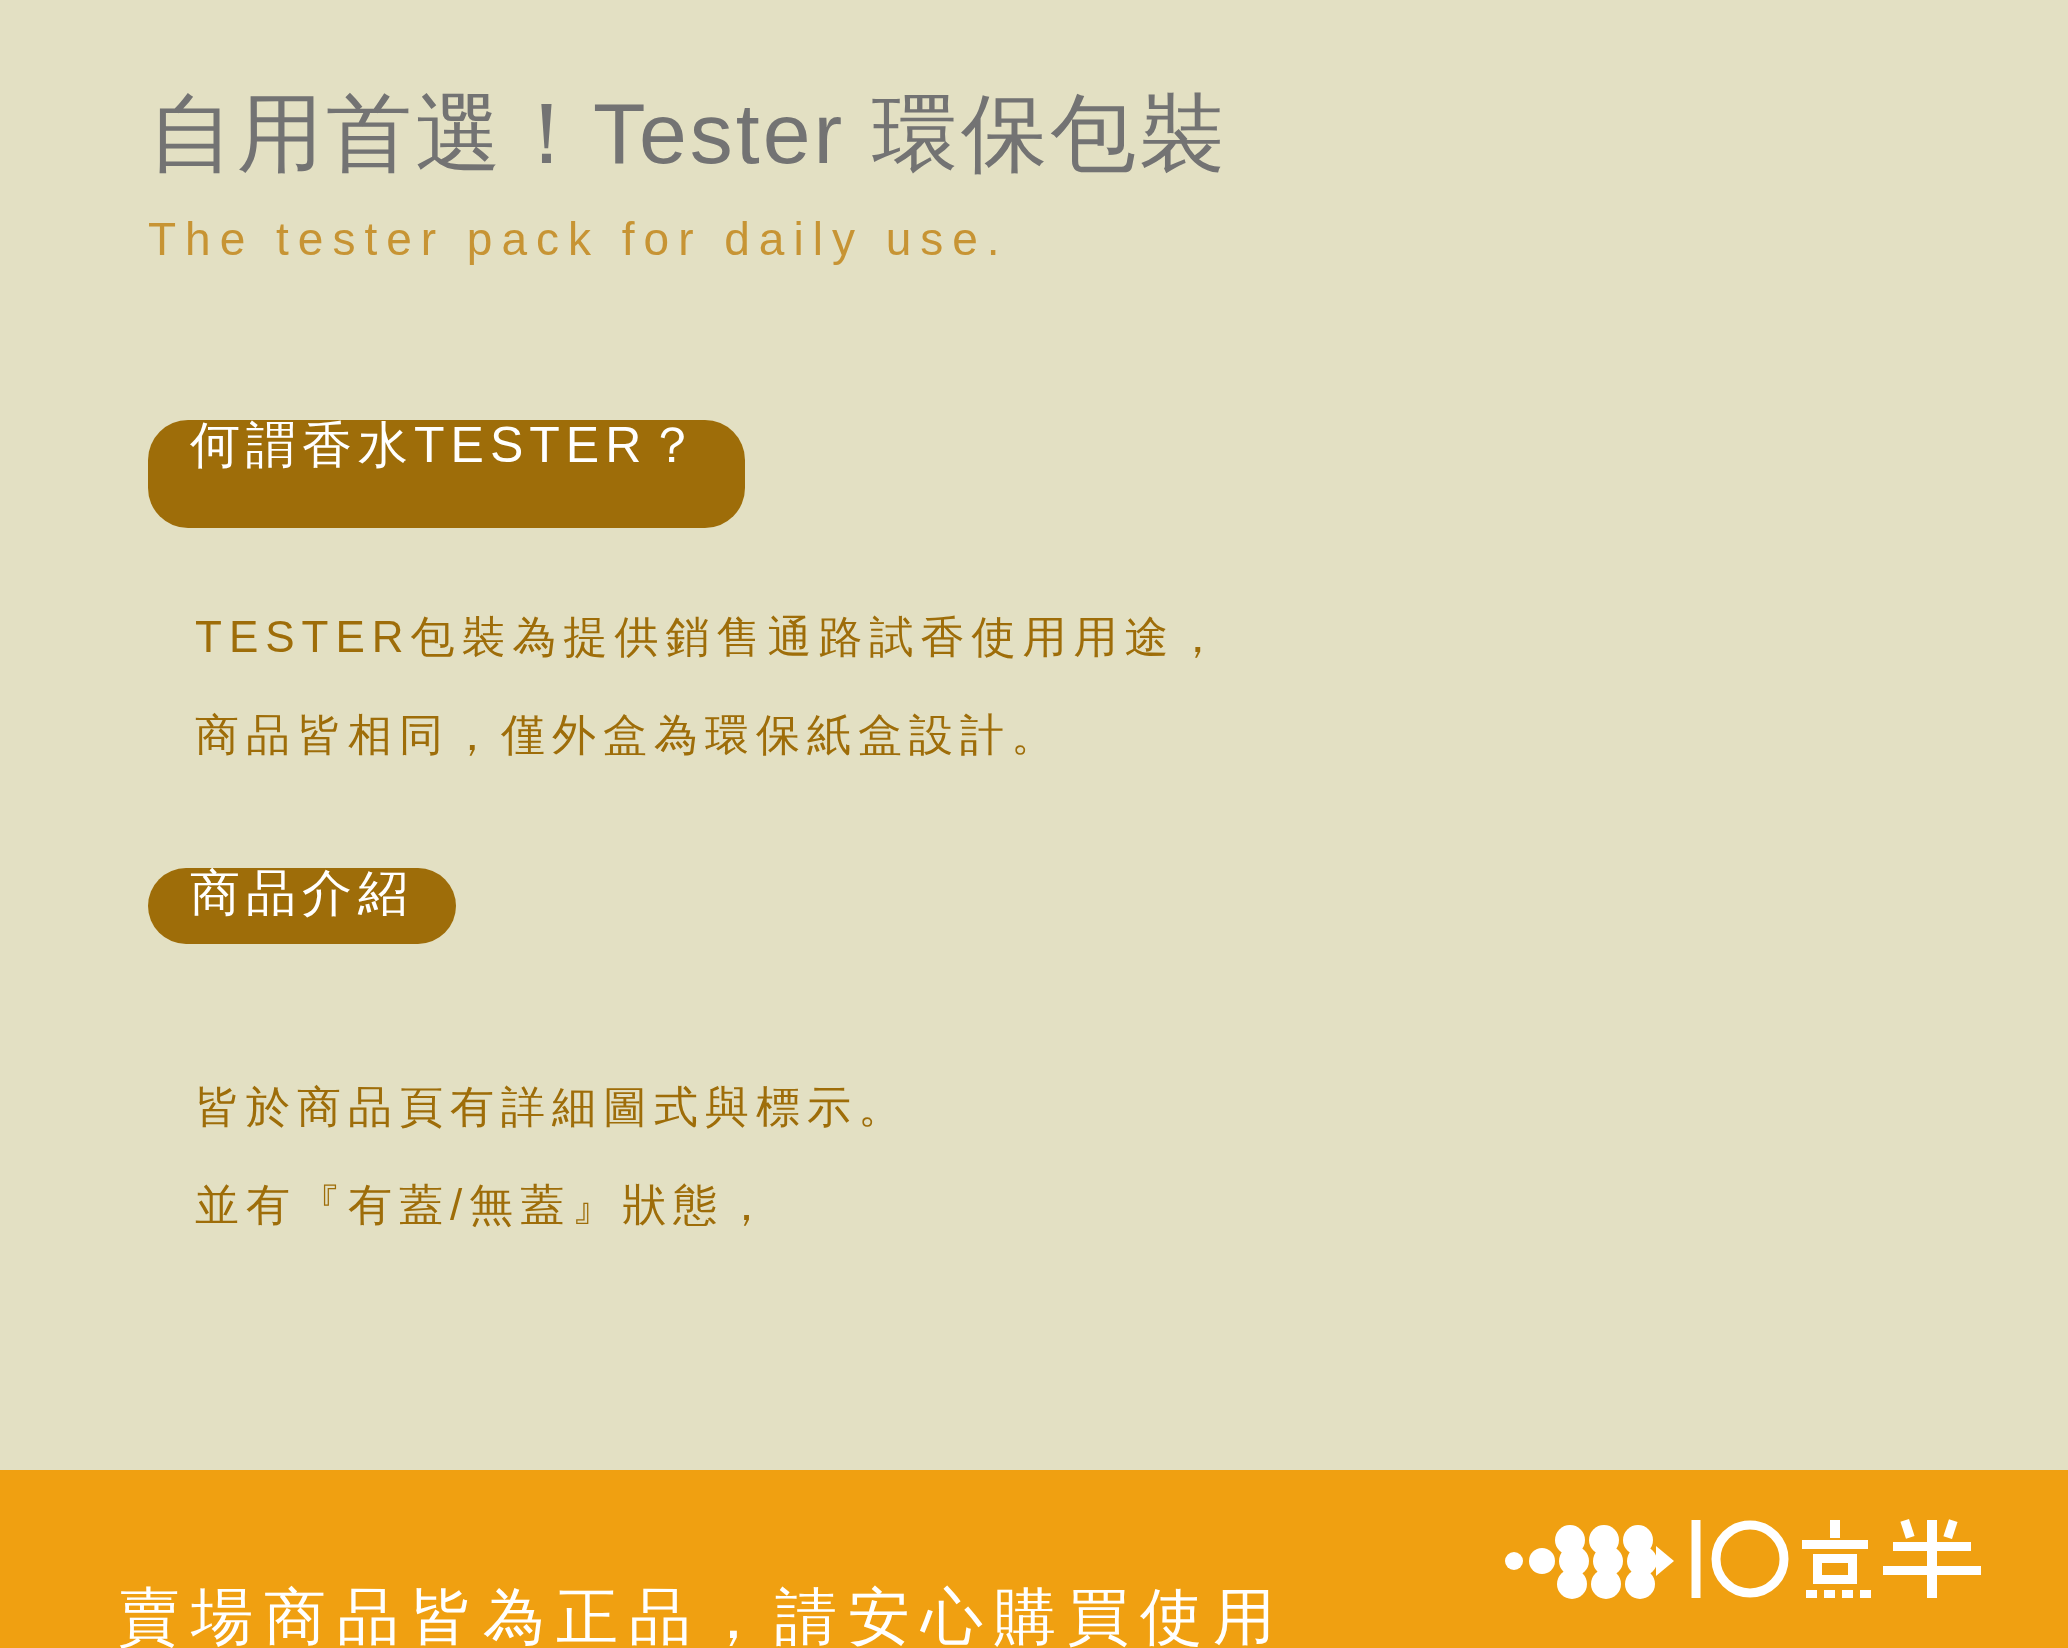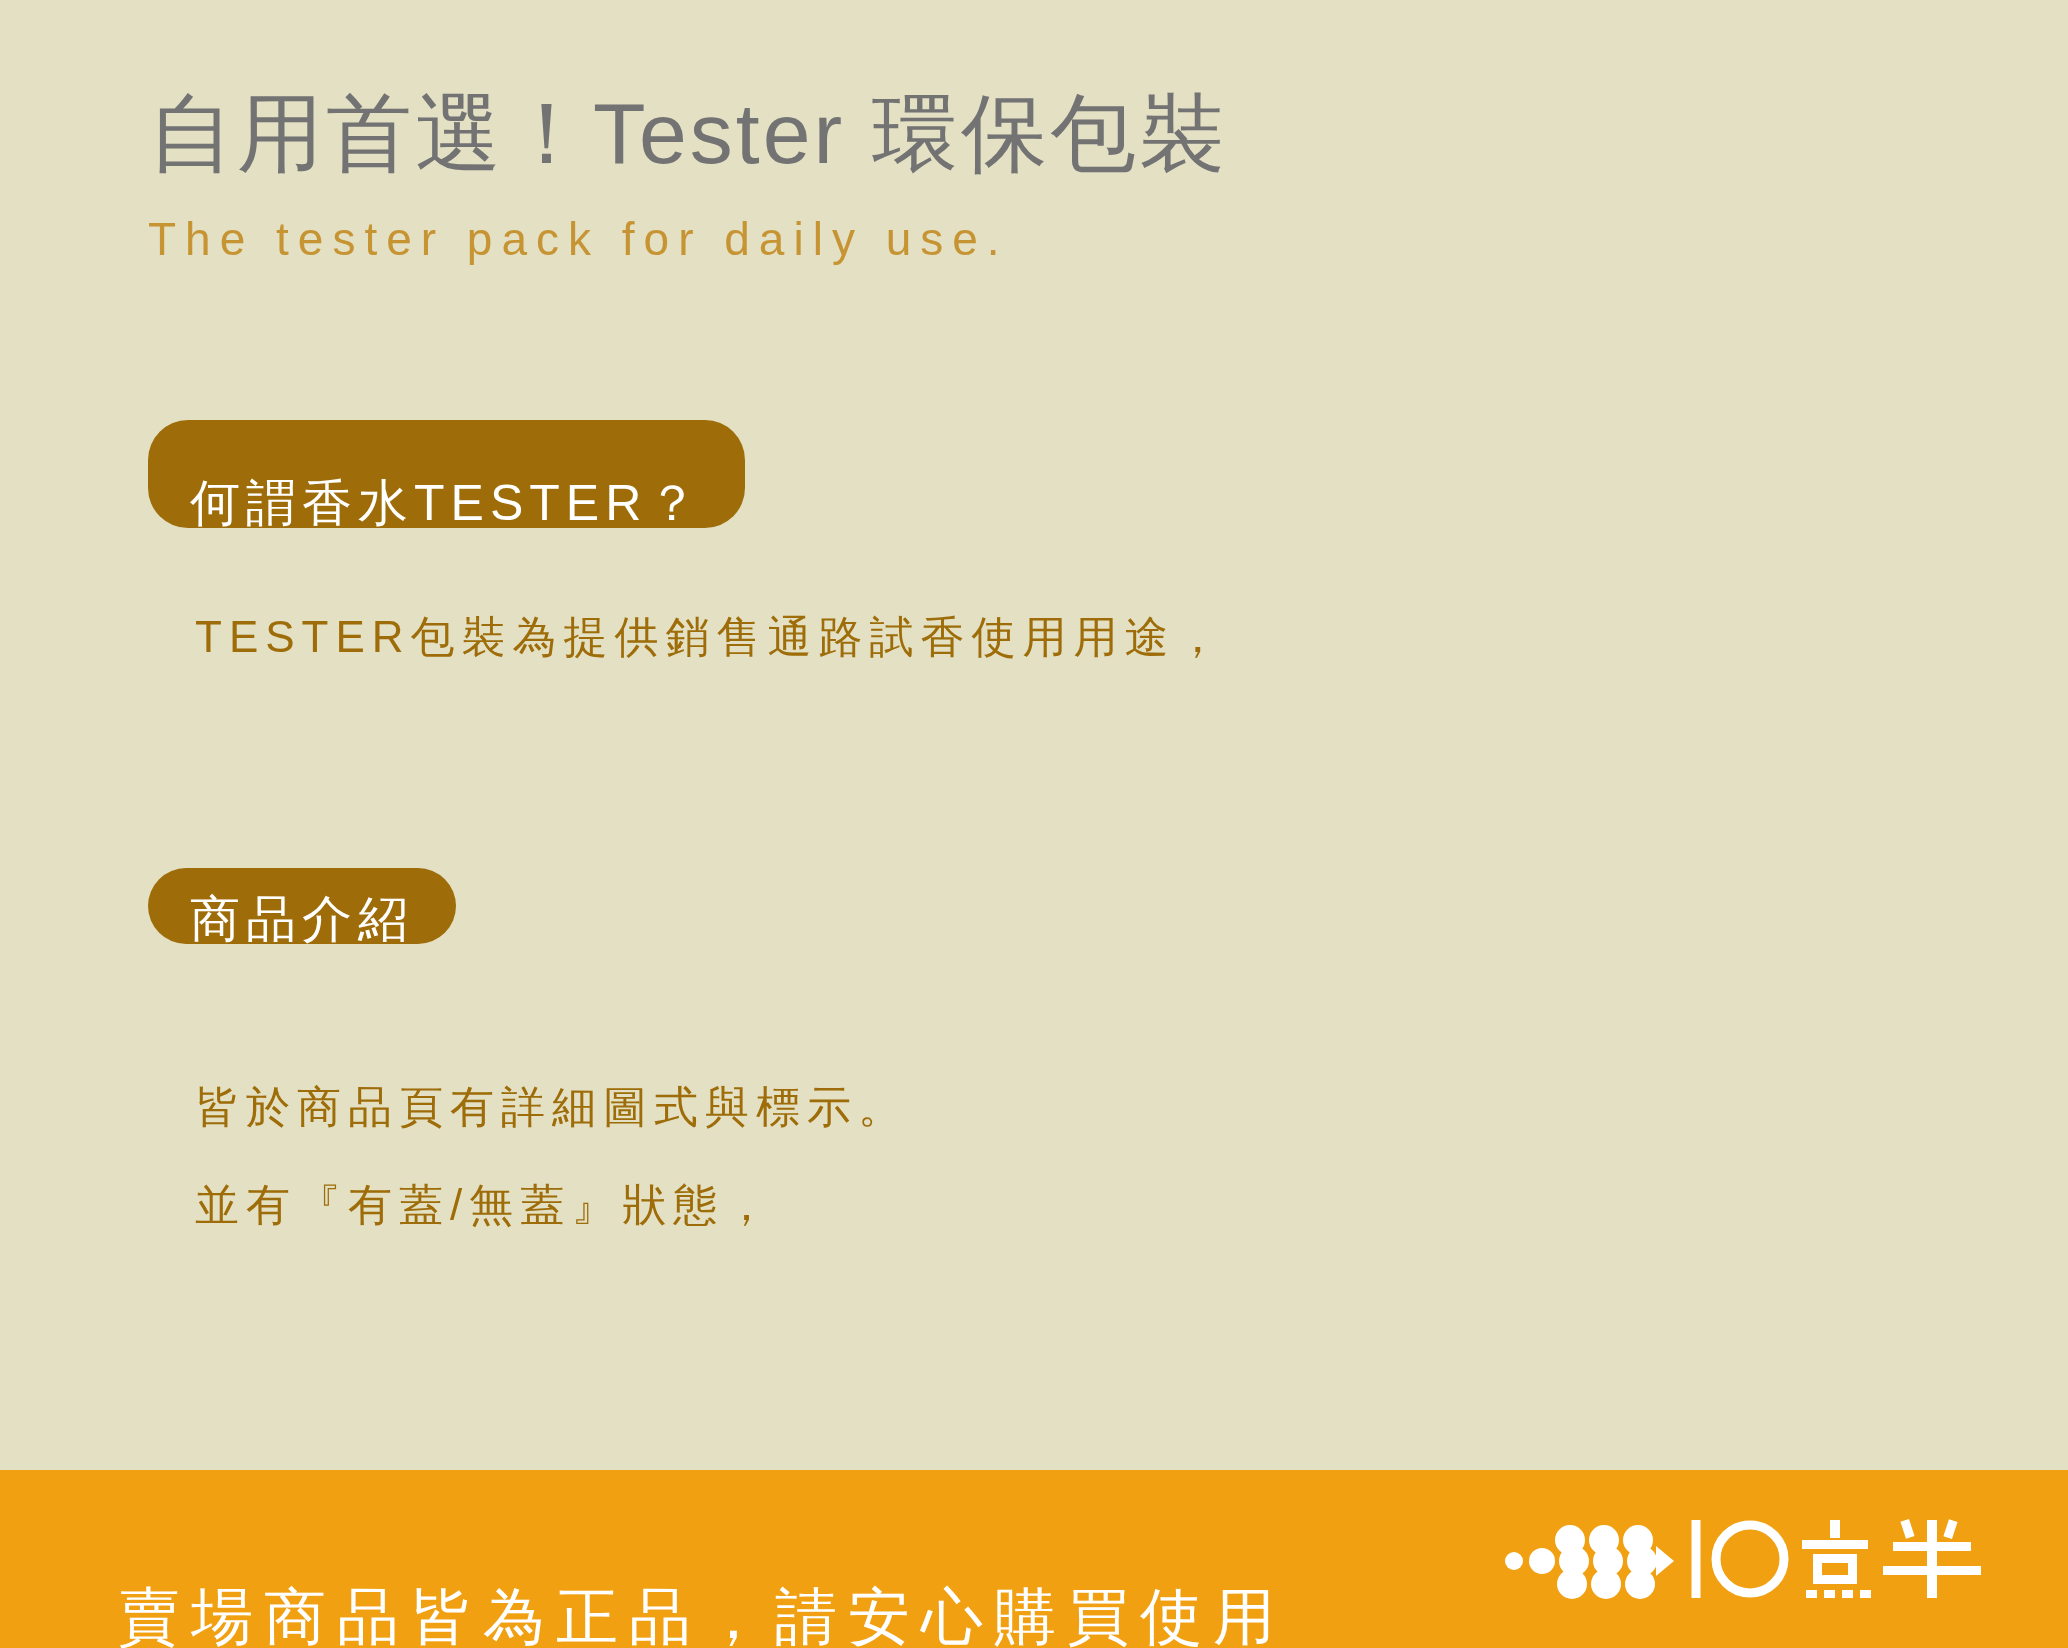--- a/index.html
+++ b/index.html
@@ -48,21 +48,21 @@
     white-space: nowrap;
   }
 
   
   .pill {
     position: absolute;
     background: #9e6d09;
     color: #ffffff;
     border-radius: 40px;
     display: inline-flex;
-    align-items: flex-end;
+    align-items: flex-start;
     box-sizing: border-box;
     font-size: 50px;
     letter-spacing: 6px;
     line-height: 1;
     white-space: nowrap;
     font-weight: 400;
   }
   #pill-1 {
     left: 148px;
     top: 420px;
@@ -142,20 +142,21 @@
     <div class="title">自用首選！Tester 環保包裝</div>
     <div class="subtitle">The tester pack for daily use.</div>
   </div>
 
   <div class="pill" id="pill-1">
     <span>何謂香水TESTER？</span>
   </div>
 
   <div class="para" id="para-1">
     <span class="line">TESTER包裝為提供銷售通路試香使用用途，</span>
+    <span class="line">商品皆相同，僅外盒為環保紙盒設計。</span>
   </div>
 
   <div class="pill" id="pill-2">
     <span>商品介紹</span>
   </div>
 
   <div class="para" id="para-2">
     <span class="line">皆於商品頁有詳細圖式與標示。</span>
     <span class="line">並有『有蓋/無蓋』狀態，</span>
   </div>

